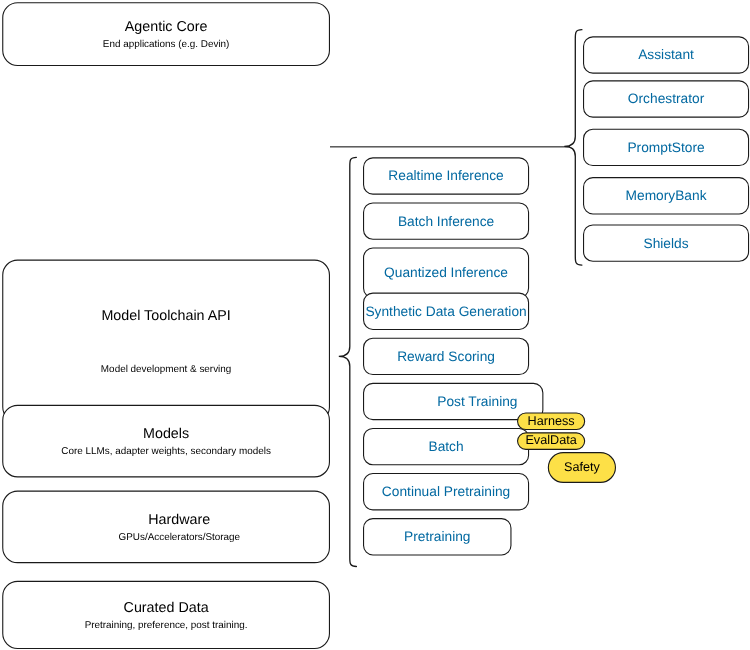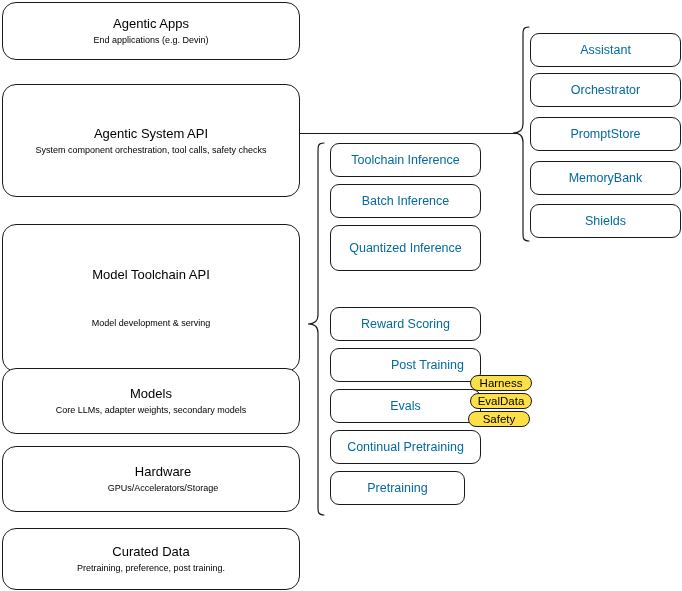--- a/index.html
+++ b/index.html
@@ -94,30 +94,26 @@
     overflow: visible;
   }
   .brace svg { display: block; overflow: visible; }
 </style>
 </head>
 <body>
 
 <div id="canvas">
 
   <div class="box layer-box" style="left:2px; top:2px; width:298px; height:58px;">
-    <div class="title">Agentic Apps</div>
+    <div class="title">Agentic Core</div>
     <div class="subtitle">End applications (e.g. Devin)</div>
   </div>
 
-  <div class="box layer-box" style="left:2px; top:84px; width:298px; height:113px;">
-    <div class="title">Agentic System API</div>
-    <div class="subtitle">System component orchestration, tool calls, safety checks</div>
-  </div>
 
-  <div class="box layer-box" style="left:2px; top:224px; width:298px; height:148px;gap:32px;">
+  <div class="box layer-box" style="left:2px; top:236px; width:298px; height:148px;gap:32px;">
     <div class="title">Model Toolchain API</div>
     <div class="subtitle">Model development &amp; serving</div>
   </div>
 
   <div class="box layer-box" style="left:2px; top:368px; width:298px; height:66px;">
     <div class="title">Models</div>
     <div class="subtitle">Core LLMs, adapter weights, secondary models</div>
   </div>
 
   <div class="box layer-box" style="left:2px; top:446px; width:298px; height:66px;padding-left:24px;">
@@ -138,51 +134,54 @@
     </svg>
   </div>
 
   <div class="brace" style="left:307px; top:142px; width:18px; height:374px;">
     <svg width="18" height="374" viewBox="0 0 18 374" fill="none" xmlns="http://www.w3.org/2000/svg">
       <path d="M17 1 C 11 1, 11 4, 11 9 L 11 173 C 11 179, 8 182, 1 182 C 8 182, 11 185, 11 191 L 11 365 C 11 370, 11 373, 17 373" stroke="#1a1a1a" stroke-width="1.2" fill="none" stroke-linecap="round"></path>
     </svg>
   </div>
 
   <div class="pill" style="left:330px; top:143px; width:151px; height:34px;">
-    <span>Toolchain Inference</span>
+    <span>Realtime Inference</span>
   </div>
   <div class="pill" style="left:330px; top:184px; width:151px; height:34px;">
     <span>Batch Inference</span>
   </div>
   <div class="pill" style="left:330px; top:225px; width:151px; height:46px;">
     <span>Quantized Inference</span>
   </div>
+  <div class="pill" style="left:330px; top:266px; width:151px; height:34px;">
+    <span>Synthetic Data Generation</span>
+  </div>
   <div class="pill" style="left:330px; top:307px; width:151px; height:34px;">
     <span>Reward Scoring</span>
   </div>
-  <div class="pill" style="left:330px; top:348px; width:151px; height:34px;padding-left:44px;">
+  <div class="pill" style="left:330px; top:348px; width:164px; height:34px;padding-left:44px;">
     <span>Post Training</span>
   </div>
   <div class="pill" style="left:330px; top:389px; width:151px; height:34px;">
-    <span>Evals</span>
+    <span>Batch</span>
   </div>
   <div class="pill" style="left:330px; top:430px; width:151px; height:34px;">
     <span>Continual Pretraining</span>
   </div>
   <div class="pill" style="left:330px; top:471px; width:135px; height:34px;">
     <span>Pretraining</span>
   </div>
 
   <div class="badge" style="left:470px; top:375px; width:62px; height:16px;">
     <span>Harness</span>
   </div>
   <div class="badge" style="left:470px; top:393px; width:62px; height:16px;">
     <span>EvalData</span>
   </div>
-  <div class="badge" style="left:468px; top:411px; width:62px; height:16px;">
+  <div class="badge" style="left:498px; top:411px; width:62px; height:28px;">
     <span>Safety</span>
   </div>
 
   <div class="pill" style="left:530px; top:33px; width:151px; height:34px;">
     <span>Assistant</span>
   </div>
   <div class="pill" style="left:530px; top:73px; width:151px; height:34px;">
     <span>Orchestrator</span>
   </div>
   <div class="pill" style="left:530px; top:117px; width:151px; height:34px;">

